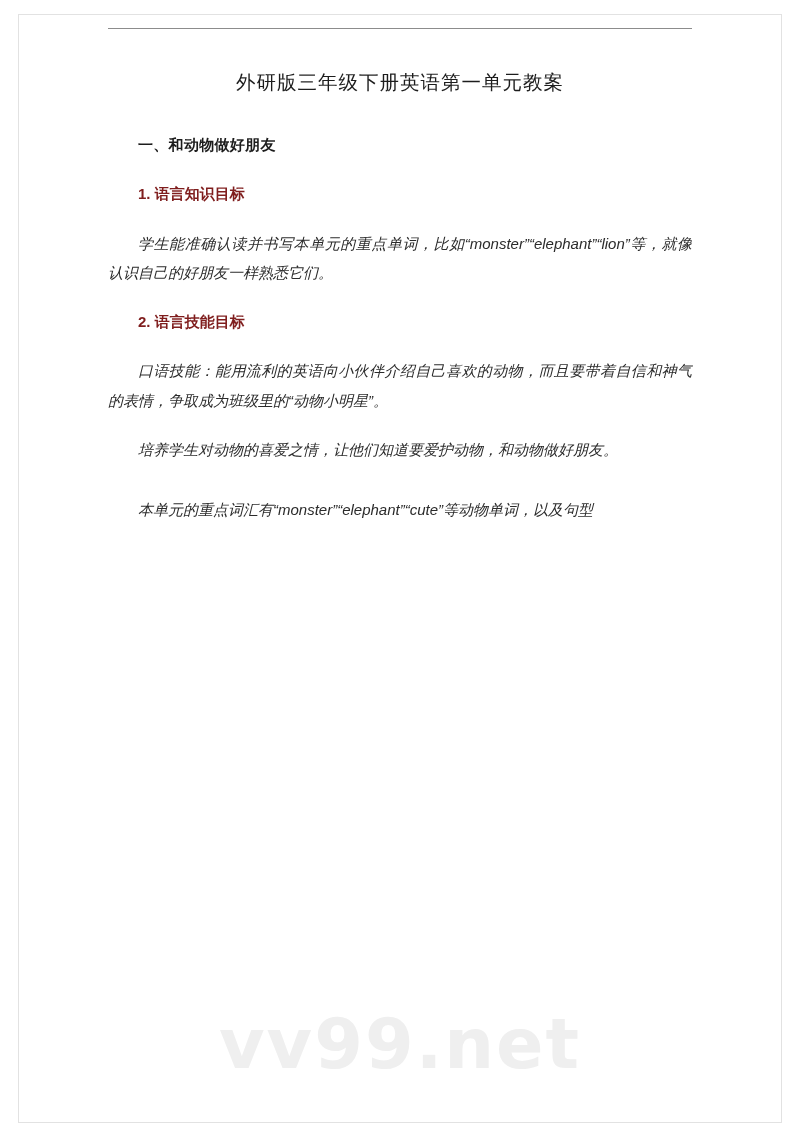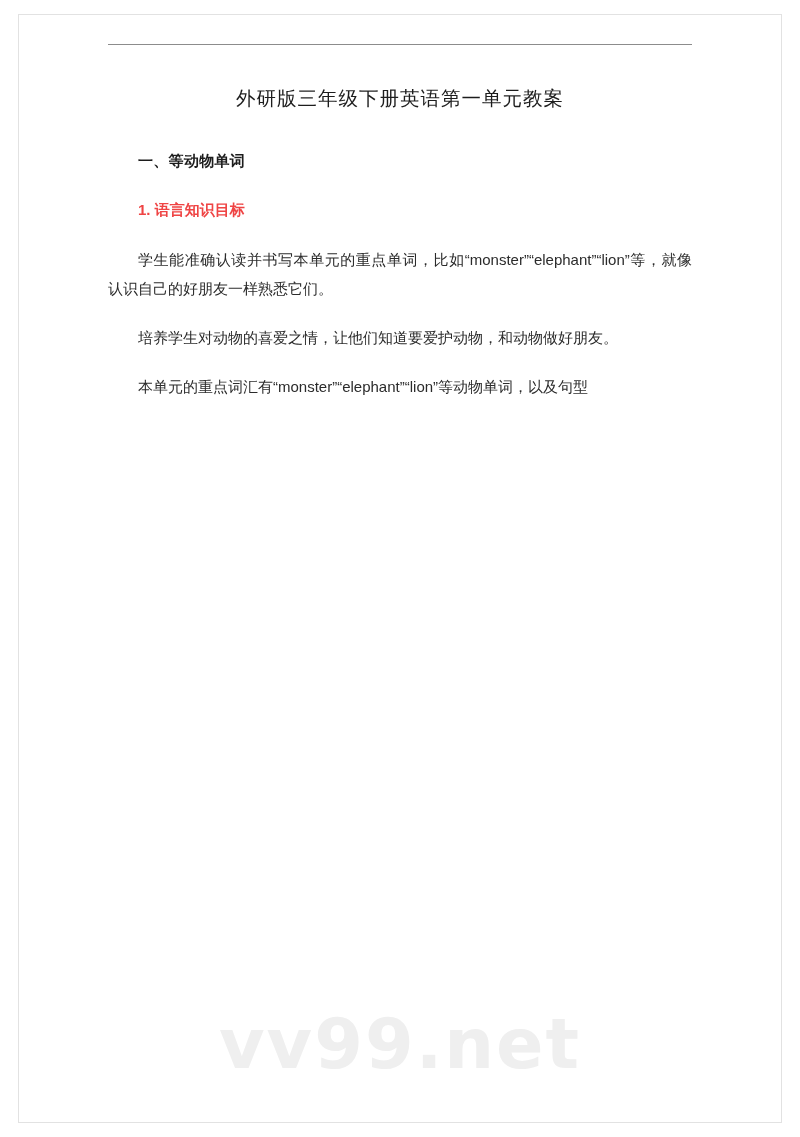--- a/index.html
+++ b/index.html
@@ -27,21 +27,21 @@
     left: 18px;
     top: 14px;
     right: 18px;
     bottom: 14px;
     border: 1px solid #e2e2e2;
     pointer-events: none;
   }
   .content {
     position: absolute;
     left: 108px;
-    top: 44px;
+    top: 28px;
     width: 584px;
   }
   .top-rule {
     border-top: 1px solid #8c8c8c;
     width: 584px;
     height: 0;
     margin: 0 0 40px 0;
   }
   .doc-title {
     text-align: center;
@@ -55,34 +55,35 @@
   p {
     margin: 0 0 20px 0;
     font-size: 15px;
     line-height: 1.95;
     color: #2b2b2b;
     text-align: justify;
     text-justify: inter-ideograph;
   }
   p.indent {
     text-indent: 2em;
+    font-style: italic;
   }
   p.heading {
     text-indent: 2em;
     font-weight: 600;
     color: #1c1c1c;
     letter-spacing: 0.3px;
   }
   p.sub-heading {
     text-indent: 2em;
     font-weight: 600;
-    color: #ef4444;
+    color: #7f1d1d;
   }
   p.tight {
-    margin-bottom: 20px;
+    margin-bottom: 31px;
   }
   .watermark {
     position: absolute;
     left: 0;
     right: 0;
     bottom: 52px;
     text-align: center;
     font-size: 70px;
     font-weight: 700;
     letter-spacing: 2px;
@@ -96,21 +97,23 @@
 <body>
 
 <div class="page">
   <div class="page-border"></div>
 
   <div class="content">
     <div class="top-rule"></div>
 
     <h1 class="doc-title">外研版三年级下册英语第一单元教案</h1>
 
-    <p class="heading">一、等动物单词</p>
+    <p class="heading">一、和动物做好朋友</p>
     <p class="sub-heading">1. 语言知识目标</p>
     <p class="indent">学生能准确认读并书写本单元的重点单词，比如“monster”“elephant”“lion”等，就像认识自己的好朋友一样熟悉它们。</p>
+    <p class="sub-heading">2. 语言技能目标</p>
+    <p class="indent">口语技能：能用流利的英语向小伙伴介绍自己喜欢的动物，而且要带着自信和神气的表情，争取成为班级里的“动物小明星”。</p>
     <p class="indent tight">培养学生对动物的喜爱之情，让他们知道要爱护动物，和动物做好朋友。</p>
-    <p class="indent">本单元的重点词汇有“monster”“elephant”“lion”等动物单词，以及句型</p>
+    <p class="indent">本单元的重点词汇有“monster”“elephant”“cute”等动物单词，以及句型</p>
   </div>
 
   <div class="watermark">vv99.net</div>
 </div>
 
 </body></html>

